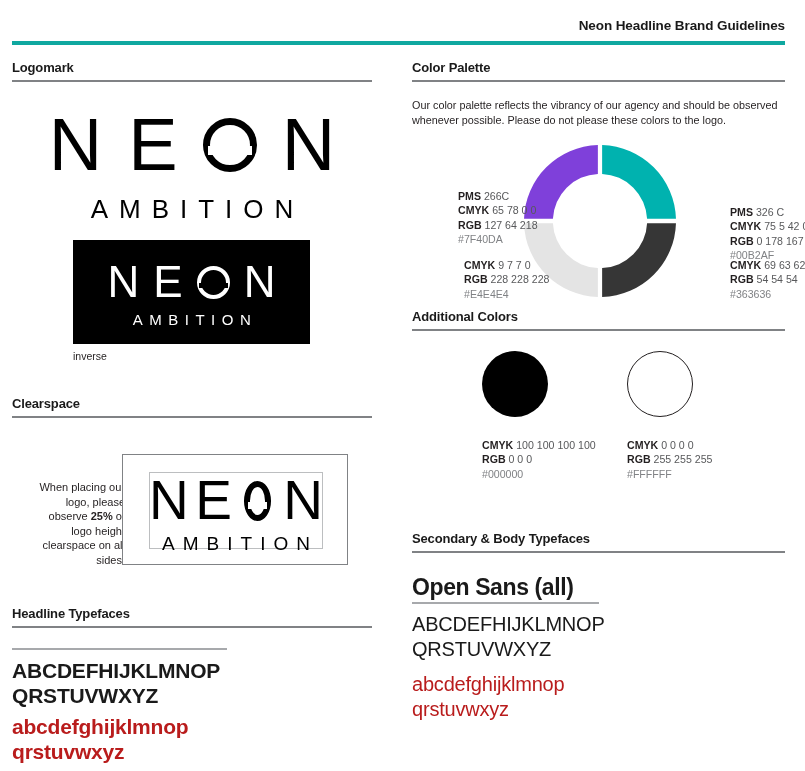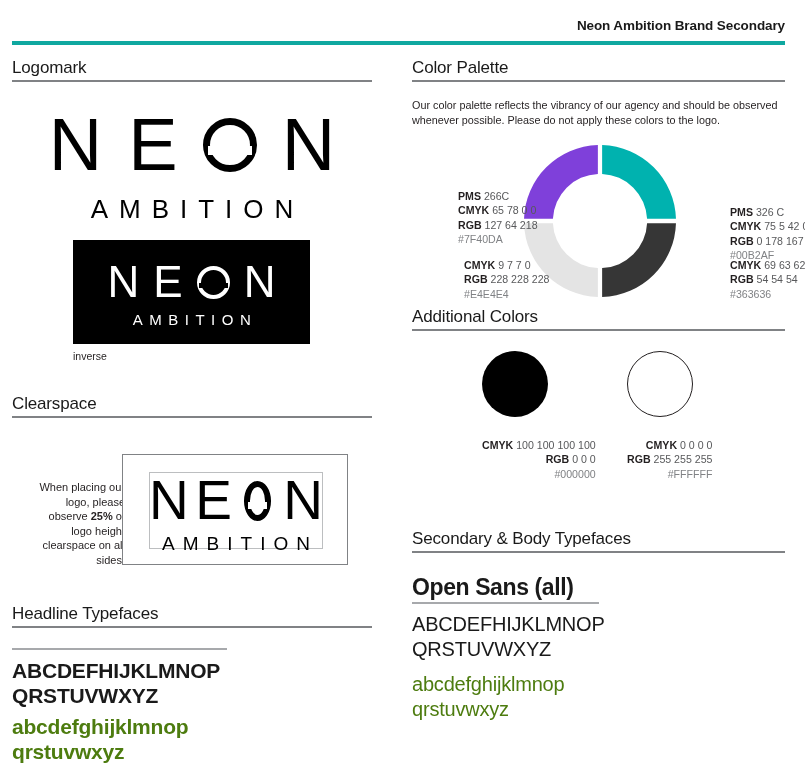--- a/index.html
+++ b/index.html
@@ -47,22 +47,22 @@
     background: #0fa8a0;
   }
 
   
   .col-left  { position: absolute; left: 12px;  top: 60px; width: 360px; }
   .col-right { position: absolute; left: 412px; top: 60px; width: 373px; }
 
   .section { position: relative; }
 
   .sec-head {
-    font-size: 17px;
-    font-weight: normal;
+    font-size: 13px;
+    font-weight: bold;
     letter-spacing: -0.15px;
     color: #1a1a1a;
     line-height: 16px;
     white-space: nowrap;
   }
   .sec-rule {
     margin-top: 4px;
     height: 2px;
     background: #808285;
   }
@@ -246,38 +246,37 @@
   .si-pms266  { left: 6px;   top: 44px; }
   .si-pms326  { left: 278px; top: 60px; }
   .si-gray    { left: 12px;   top: 113px; }
   .si-dark    { left: 278px; top: 113px; }
 
   
   .addl-body {
     position: relative;
     margin-top: 20px;
     height: 190px;
-    text-align: right;
   }
   .addl-item { position: absolute; top: 0; }
   .addl-item.one { left: 70px; }
   .addl-item.two { left: 215px; }
 
   .circle-black {
     width: 66px; height: 66px; border-radius: 50%;
     background: #000000;
   }
   .circle-white {
     width: 66px; height: 66px; border-radius: 50%;
     background: #ffffff; border: 1px solid #231f20;
   }
   .addl-info { margin-top: 21px; font-size: 10.6px; line-height: 14.4px; }
   .addl-info .line { white-space: nowrap; color: #58595b; }
   .addl-info .line b { color: #231f20; font-weight: bold; }
-  .addl-info .hex { color: #808285; margin-left: 14px; }
+  .addl-info .hex { color: #808285; }
 
   
   .type-body { margin-top: 20px; }
 
   .type-name {
     font-size: 23px;
     font-weight: bold;
     letter-spacing: -0.4px;
     color: #1a1a1a;
     line-height: 28px;
@@ -295,36 +294,36 @@
     margin-top: 8px;
     font-size: 21px;
     line-height: 25px;
     color: #1a1a1a;
     letter-spacing: -0.2px;
   }
   .alpha-lower {
     margin-top: 6px;
     font-size: 21px;
     line-height: 25px;
-    color: #4d7c0f;
+    color: #b91c1c;
     letter-spacing: -0.2px;
   }
   .headline .alpha-upper,
   .headline .alpha-lower { font-weight: bold; }
   .bodyface .alpha-upper,
   .bodyface .alpha-lower { font-weight: normal; font-size: 20px; }
   .bodyface .alpha-lower { margin-top: 10px; }
 </style>
 </head>
 <body>
 
 <div class="page">
 
   <div class="doc-header">
-    <div class="doc-title">Neon Ambition Brand Secondary</div>
+    <div class="doc-title">Neon Headline Brand Guidelines</div>
     <div class="header-rule"></div>
   </div>
 
   <div class="col-left">
 
     <div class="section">
       <div class="sec-head">Logomark</div>
       <div class="sec-rule"></div>
 
       <div class="logo-wrap">
@@ -402,21 +401,21 @@
       </div>
     </div>
   </div>
 
   <div class="col-right">
 
     <div class="section">
       <div class="sec-head">Color Palette</div>
       <div class="sec-rule"></div>
 
-      <div class="palette-intro">Our color palette reflects the vibrancy of our agency and should be observed whenever possible. Please do not apply these colors to the logo.</div>
+      <div class="palette-intro">Our color palette reflects the vibrancy of our agency and should be observed whenever possible. Please do not please these colors to the logo.</div>
 
       <div class="palette-body">
 
         <svg class="donut" viewBox="0 0 100 100">
 
           <path fill="#7F40DA" d="M 48.6 0.02 A 50 50 0 0 0 0.02 48.6 L 19.02 48.6 A 31 31 0 0 1 48.6 19.02 Z"></path>
 
           <path fill="#00B2AF" d="M 51.4 0.02 A 50 50 0 0 1 99.98 48.6 L 80.98 48.6 A 31 31 0 0 0 51.4 19.02 Z"></path>
 
           <path fill="#363636" d="M 99.98 51.4 A 50 50 0 0 1 51.4 99.98 L 51.4 80.98 A 31 31 0 0 0 80.98 51.4 Z"></path>

